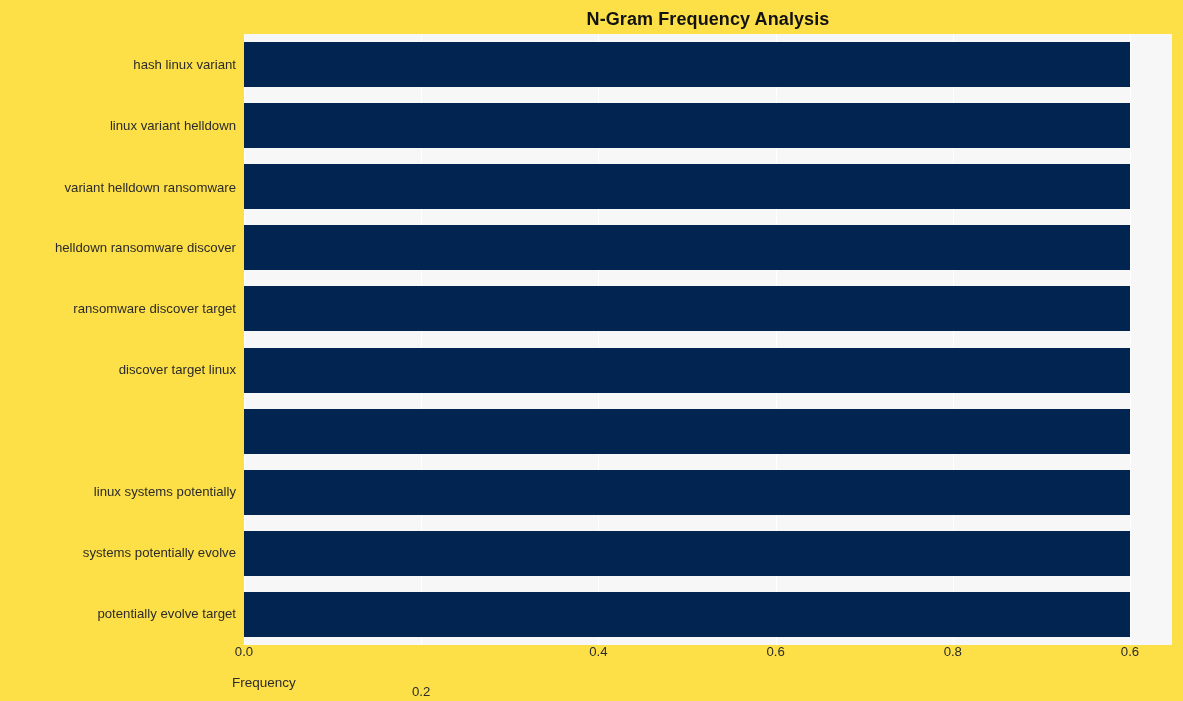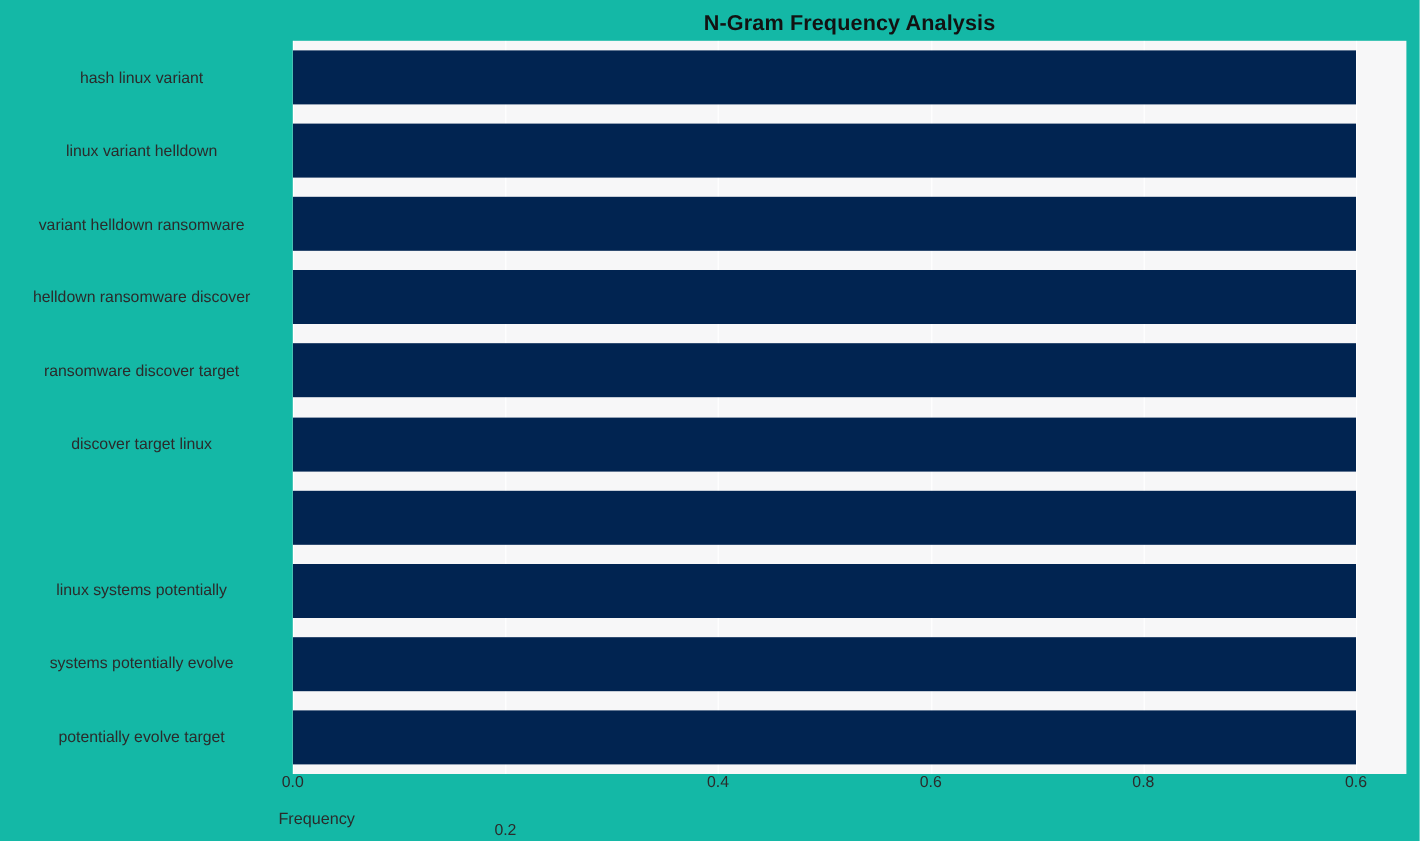--- a/index.html
+++ b/index.html
@@ -12,21 +12,21 @@
     height: 701px;
     font-family: "Liberation Sans", sans-serif;
     -webkit-font-smoothing: antialiased;
     overflow: hidden;
   }
 
   #figure {
     position: relative;
     width: 1183px;
     height: 701px;
-    background: #14b8a6;
+    background: #fde047;
   }
 
   
   #chart-title {
     position: absolute;
     left: 244px;
     top: 8px;
     width: 928px;
     text-align: center;
     font-size: 18px;
@@ -75,21 +75,21 @@
     position: absolute;
     left: 0;
     top: 34px;
     width: 236px;
     height: 611px;
   }
   .ytick-label {
     position: absolute;
     right: 0;
     width: 236px;
-    text-align: center;
+    text-align: right;
     font-size: 13.2px;
     color: #2b2b2b;
     line-height: 16px;
     white-space: nowrap;
   }
 
   
   #xtick-layer {
     position: absolute;
     left: 244px;

